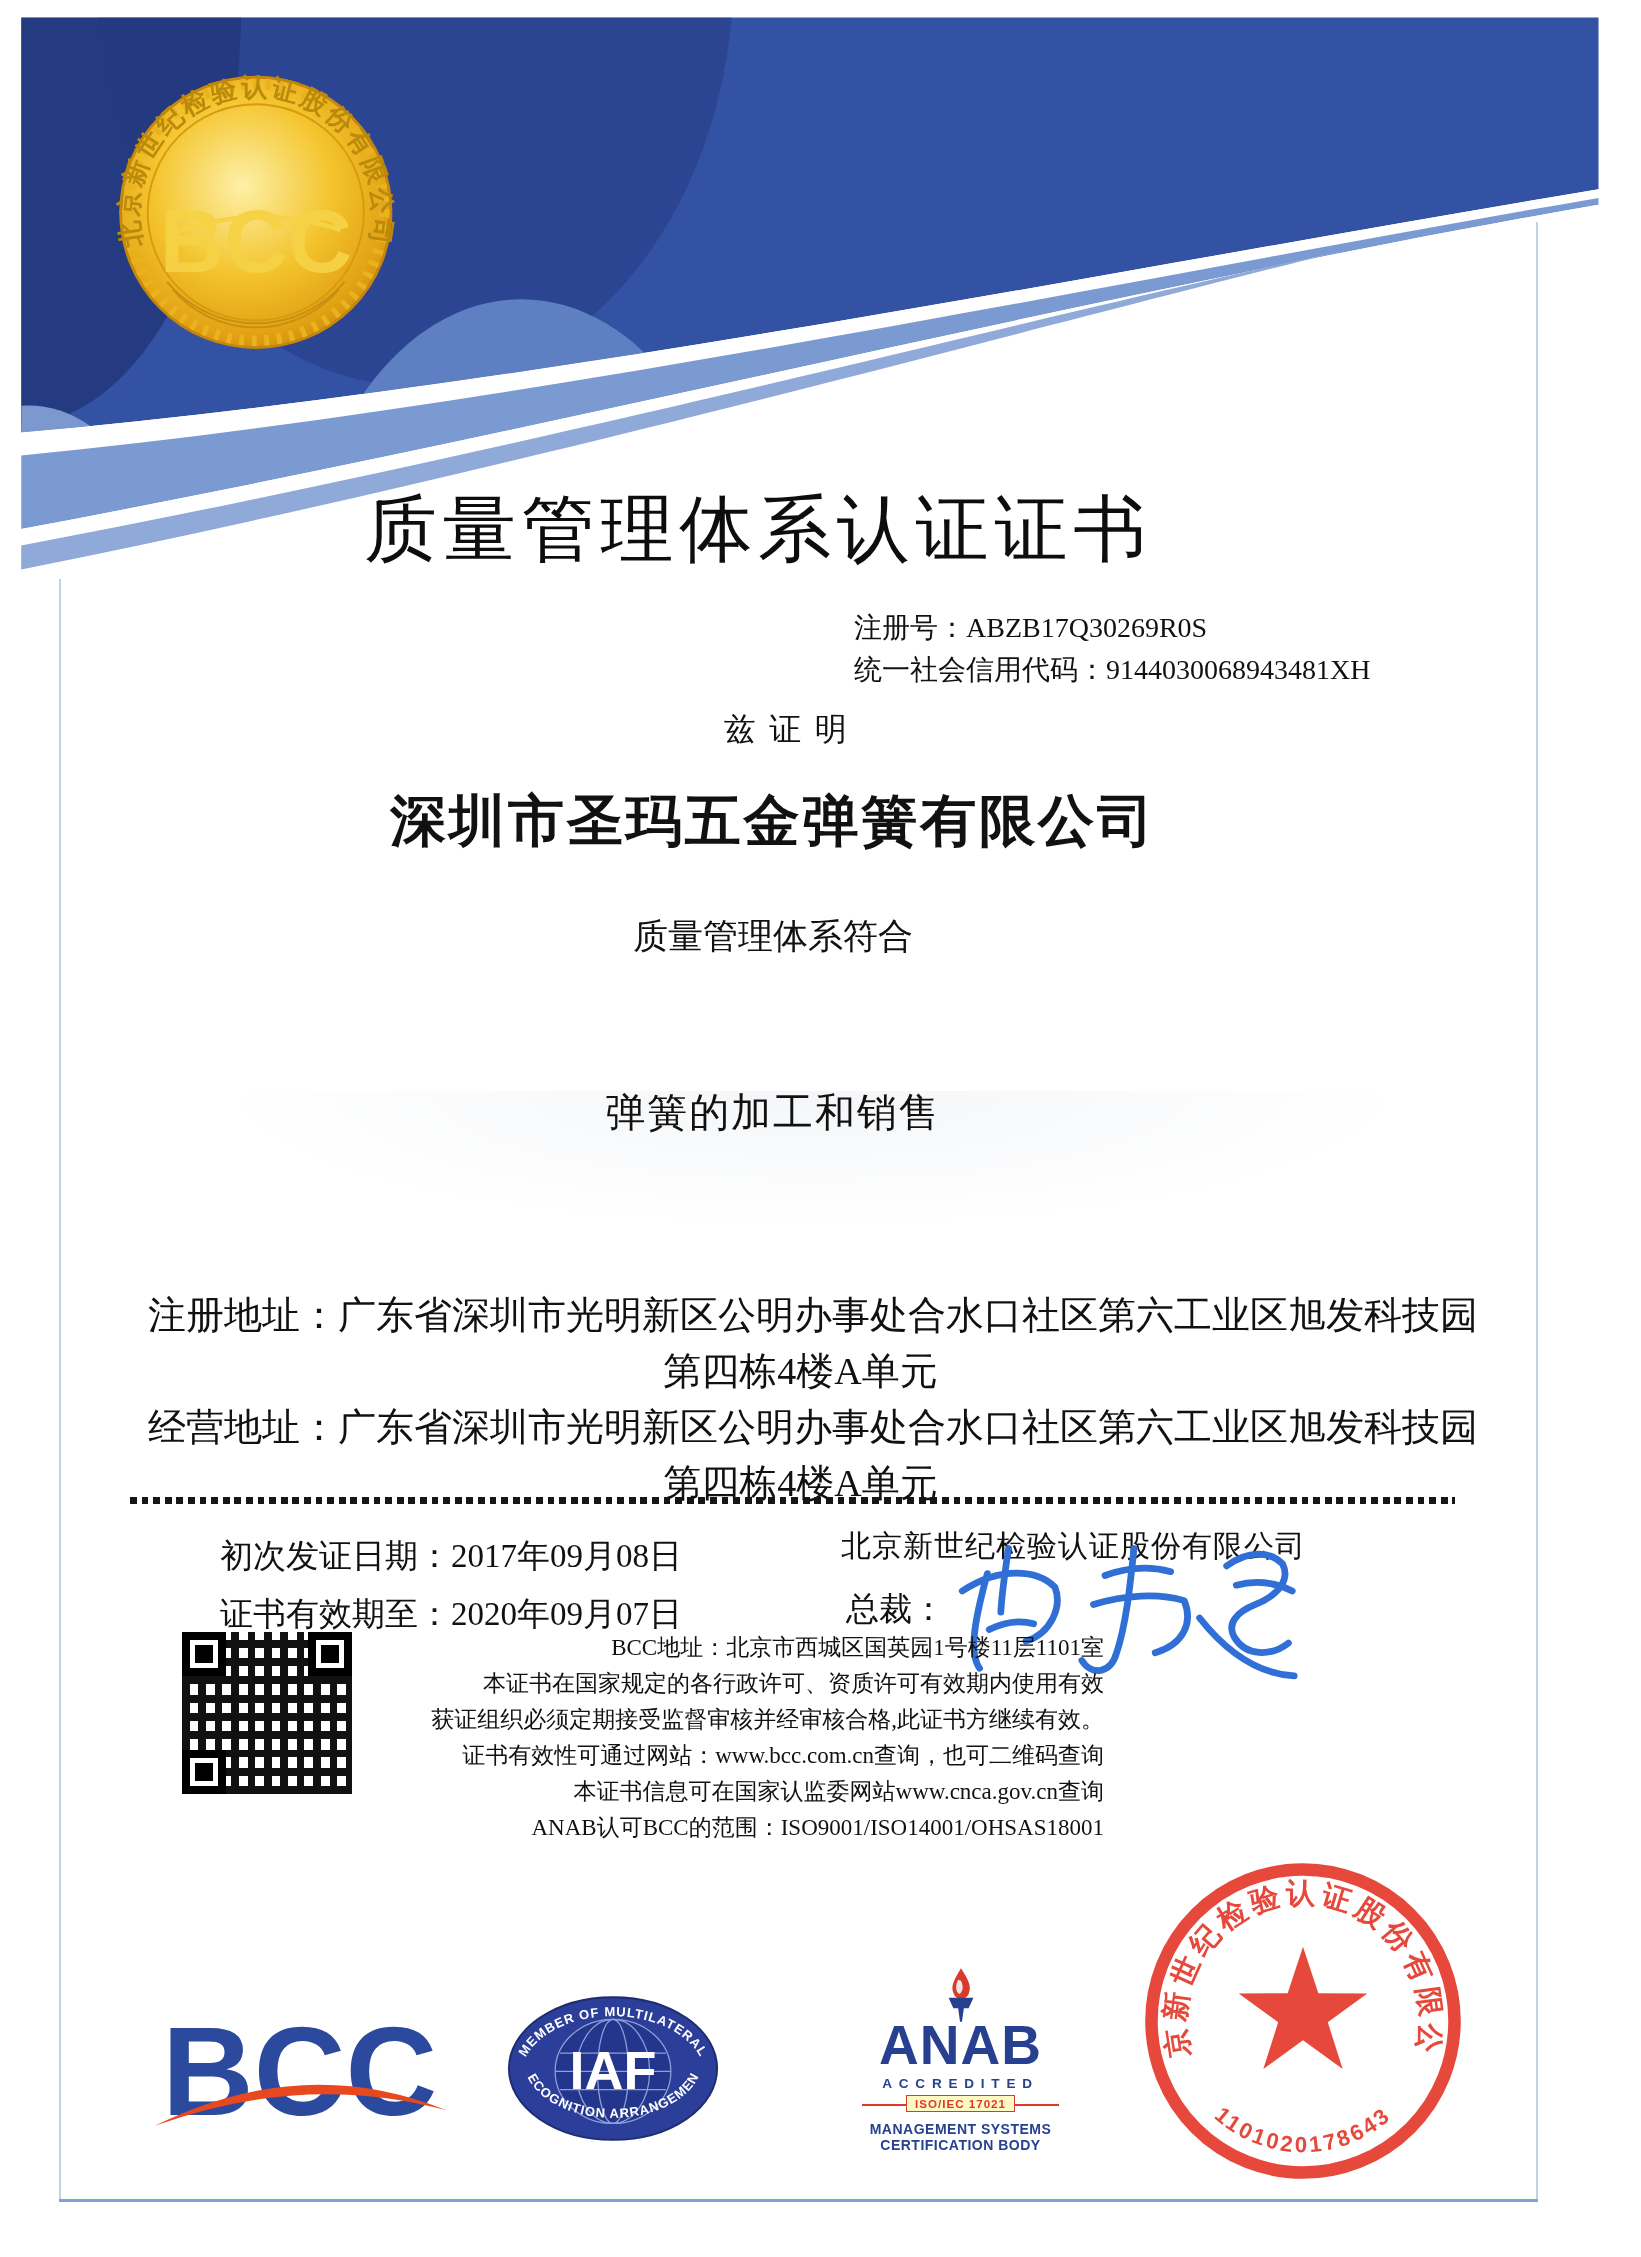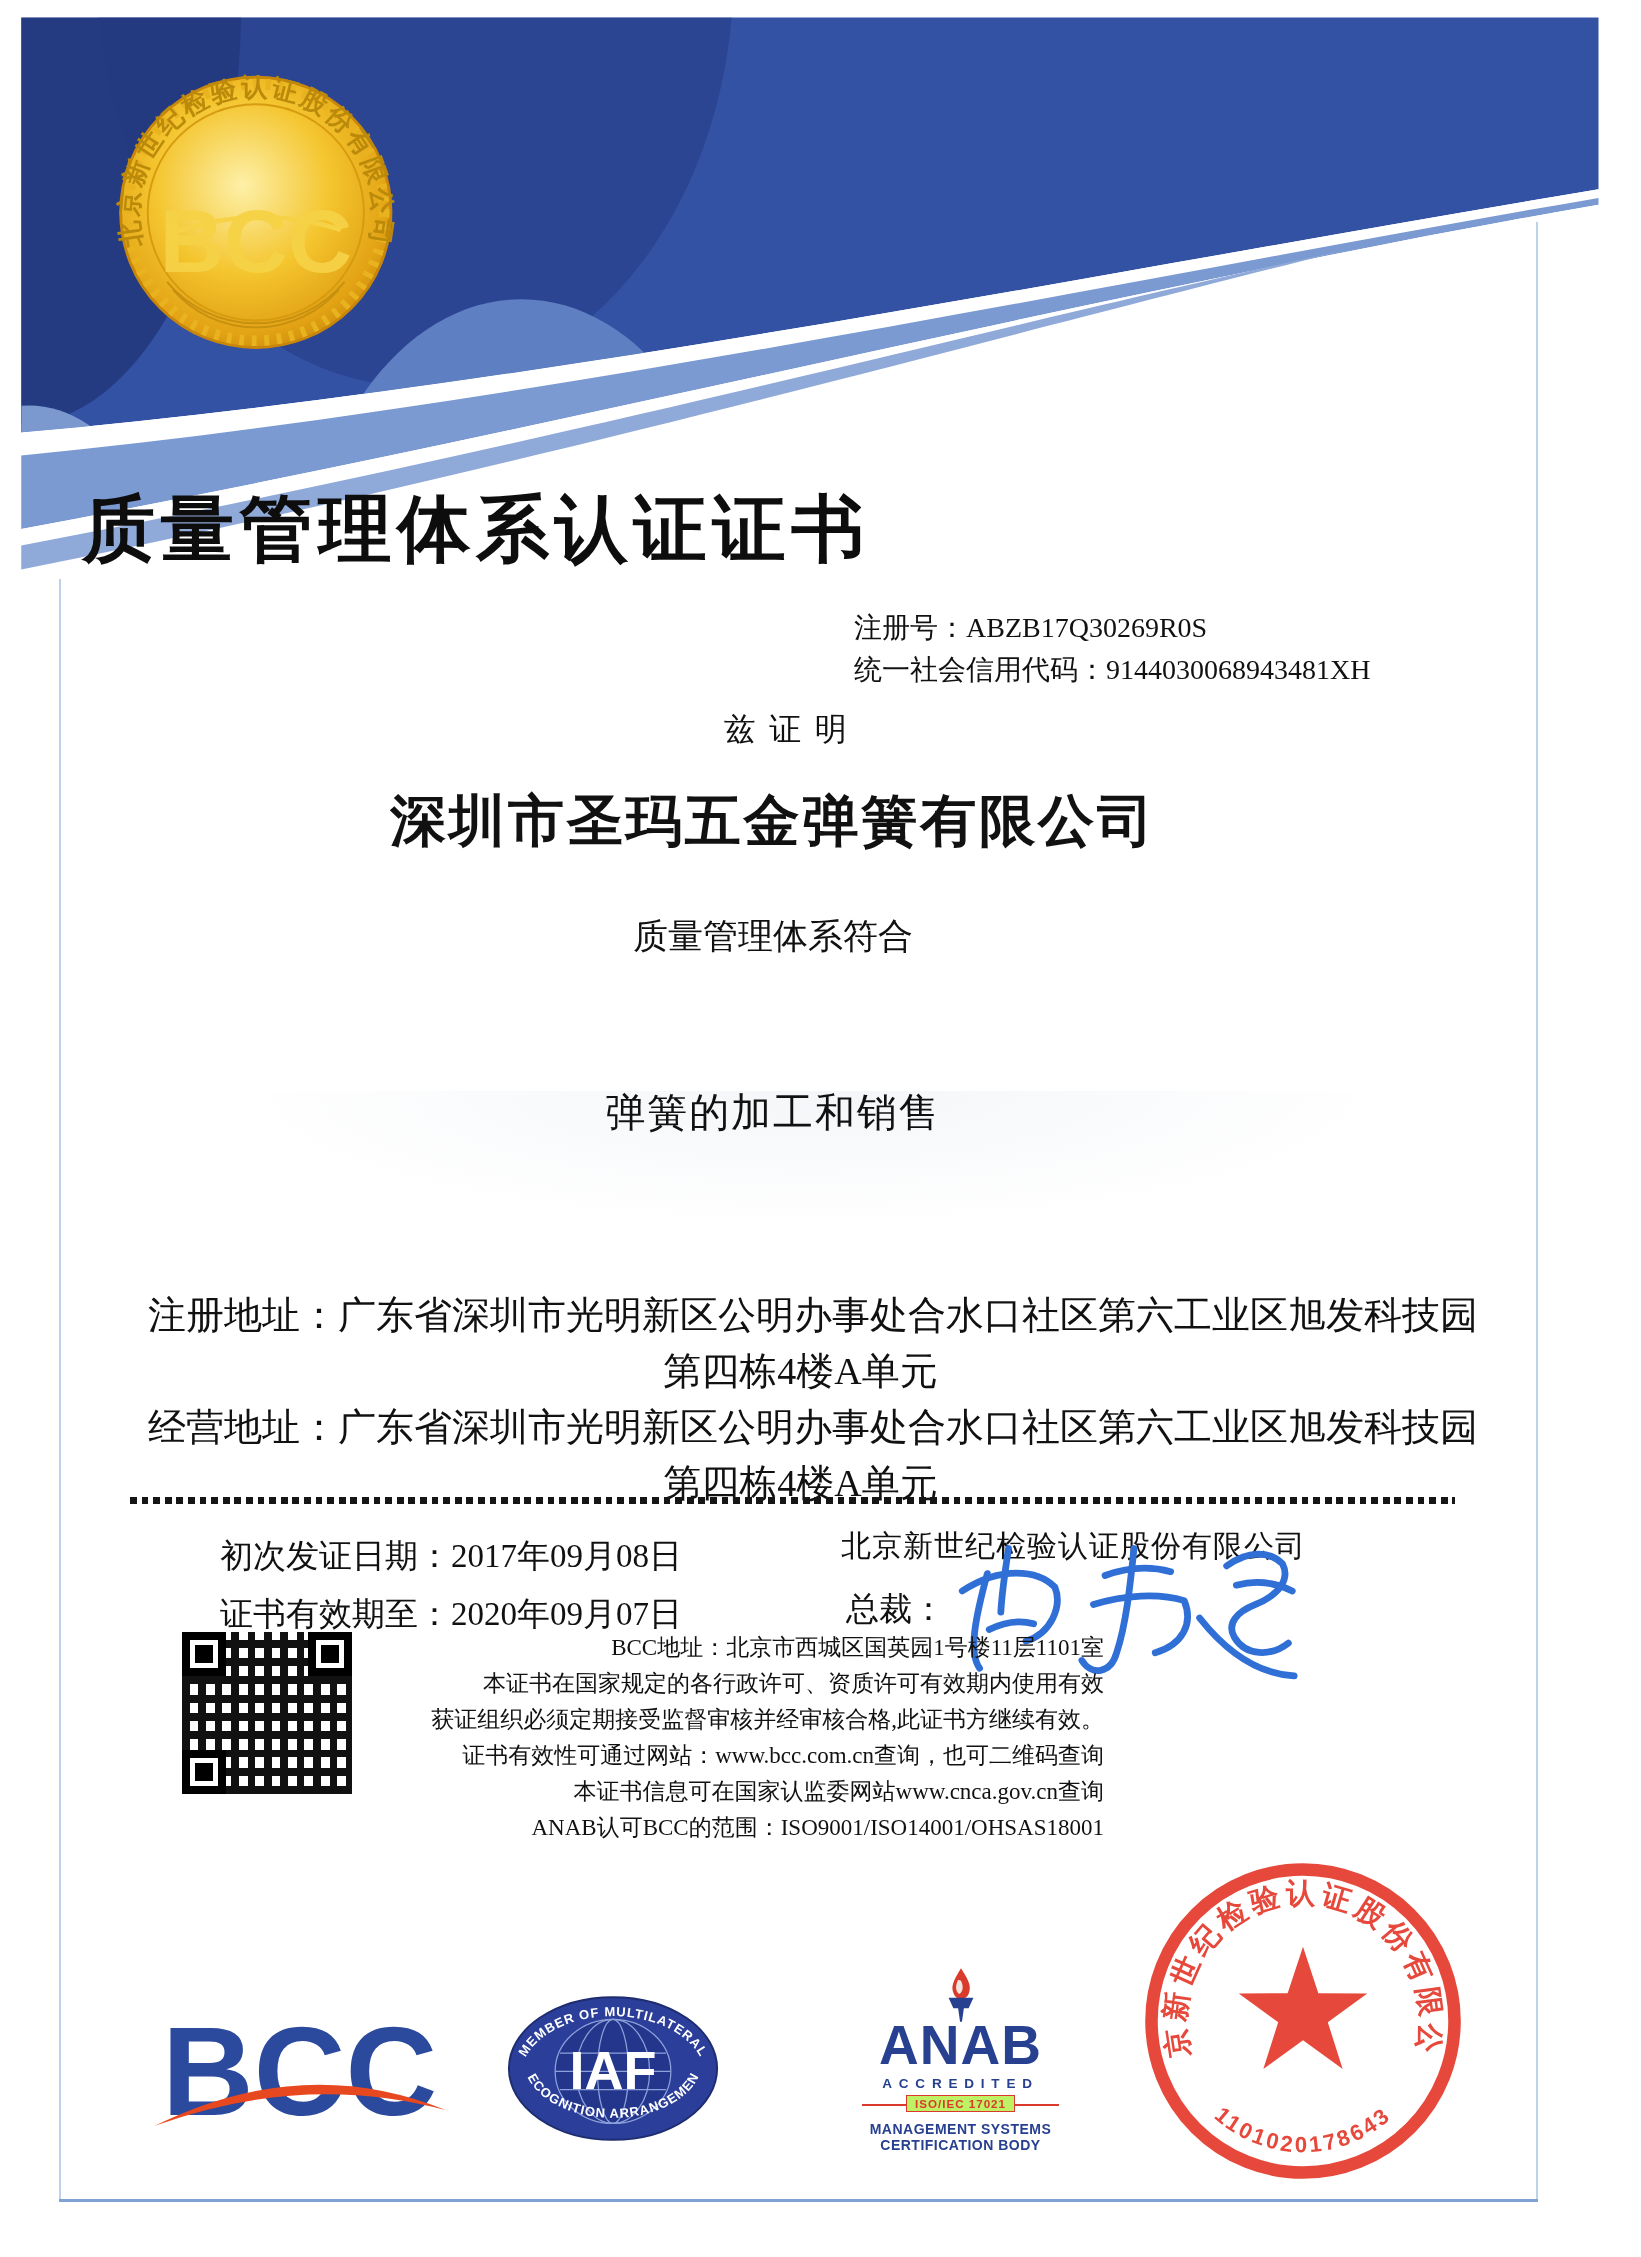--- a/index.html
+++ b/index.html
@@ -9,21 +9,21 @@
   
   .frame-l{left:59px;top:579px;width:1.9px;height:1622px;background:#bcd3ea;}
   .frame-r{left:1536px;top:222px;width:1.9px;height:1979px;background:#bcd3ea;}
   .frame-b{left:59px;top:2199px;width:1479px;height:2.9px;background:#7fa3d4;}
   
   .header{left:0;top:0;width:1641px;height:695px;}
   
   .wm{left:116px;top:1091px;width:1390px;height:193px;
       background:radial-gradient(60% 100% at 50% 0%, rgba(185,198,214,.16), transparent 70%);}
   
-  .t-title{left:82px;top:481px;width:1352px;font-size:73px;font-weight:bold;
+  .t-title{left:82px;top:481px;width:1352px;text-align:center;font-size:73px;font-weight:normal;
            letter-spacing:5.8px;color:#0d0d0d;}
   .t-reg{left:854px;top:607px;font-size:28px;line-height:42px;white-space:nowrap;}
   .t-certify{left:116px;top:708px;width:1352px;text-align:center;font-size:32px;letter-spacing:13.5px;}
   .t-company{left:97px;top:784px;width:1352px;text-align:center;font-size:56px;font-weight:bold;letter-spacing:2.9px;}
   .t-conform{left:97px;top:913px;width:1352px;text-align:center;font-size:35px;}
   .t-standard{left:97px;top:971px;width:1352px;text-align:center;font-size:35px;}
   .t-scope{left:97px;top:1085px;width:1352px;text-align:center;font-size:40px;letter-spacing:1.9px;}
   .addr{left:148px;width:1305px;font-size:38px;white-space:nowrap;}
   .addr.c{text-align:center;}
   .a1{top:1290px;} .a2{top:1346px;} .a3{top:1402px;} .a4{top:1458px;}
@@ -47,21 +47,21 @@
   .bcc .txt{position:absolute;left:0;top:0;font-family:"Liberation Sans","DejaVu Sans",sans-serif;
             font-weight:bold;font-size:127px;line-height:1;color:#2b4a9e;letter-spacing:0px;}
   .bcc svg{position:absolute;left:-13.5px;top:0;}
   .iaf{left:506px;top:1995px;width:214px;height:147px;}
   .anab{left:838px;top:1966px;width:197px;text-align:center;color:#27408f;
         font-family:"Liberation Sans","DejaVu Sans",sans-serif;margin-left:24px;}
   .anab .nm{font-size:55px;font-weight:bold;line-height:1;letter-spacing:1px;margin-top:-7.7px;}
   .anab .acc{font-size:13.5px;letter-spacing:6.8px;margin-top:2.9px;font-weight:bold;}
   .anab .rule{position:relative;height:23px;margin-top:2.9px;}
   .anab .rule .ln{position:absolute;left:0;right:0;top:9.7px;height:1.9px;background:#d93a2b;}
-  .anab .rule .bx{position:relative;display:inline-block;border:1.9px solid #d93a2b;background:#bef264;
+  .anab .rule .bx{position:relative;display:inline-block;border:1.9px solid #d93a2b;background:#fef9c3;
                   color:#d93a2b;font-size:11.6px;font-weight:bold;padding:1px 7.7px;letter-spacing:1px;}
   .anab .m1{font-size:14px;font-weight:bold;letter-spacing:0.5px;margin-top:3.9px;}
   .anab .m2{font-size:14px;font-weight:bold;letter-spacing:0.5px;}
   .seal{left:1137px;top:1857px;width:332px;height:332px;}
   .svgtext{font-family:"Liberation Serif","DejaVu Serif",serif;}
 </style>
 </head>
 <body>
 
 <div class="page">

